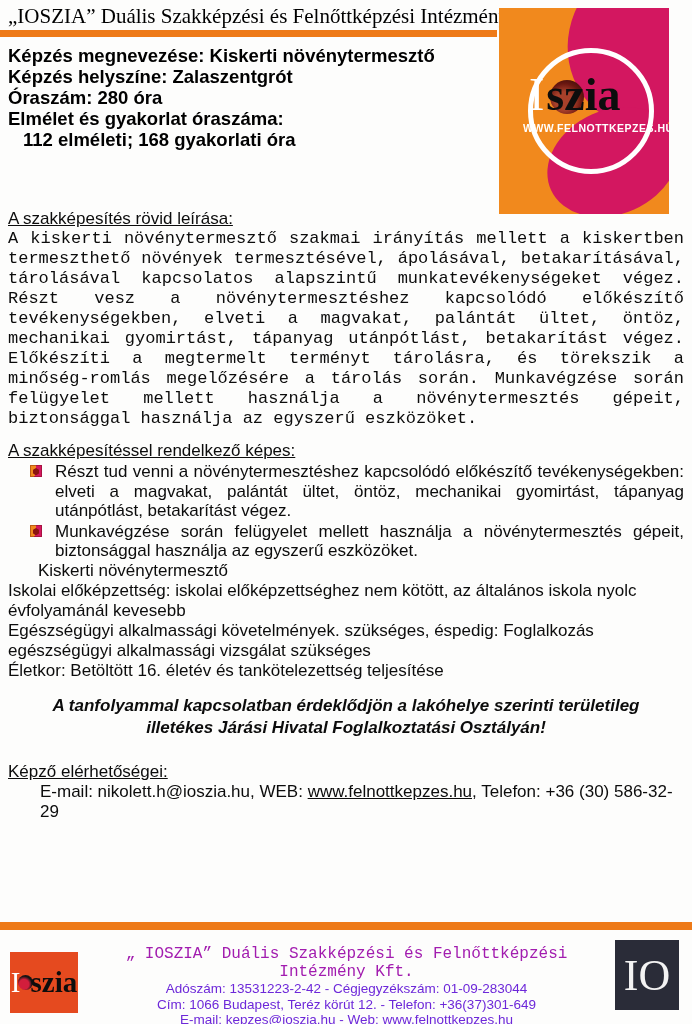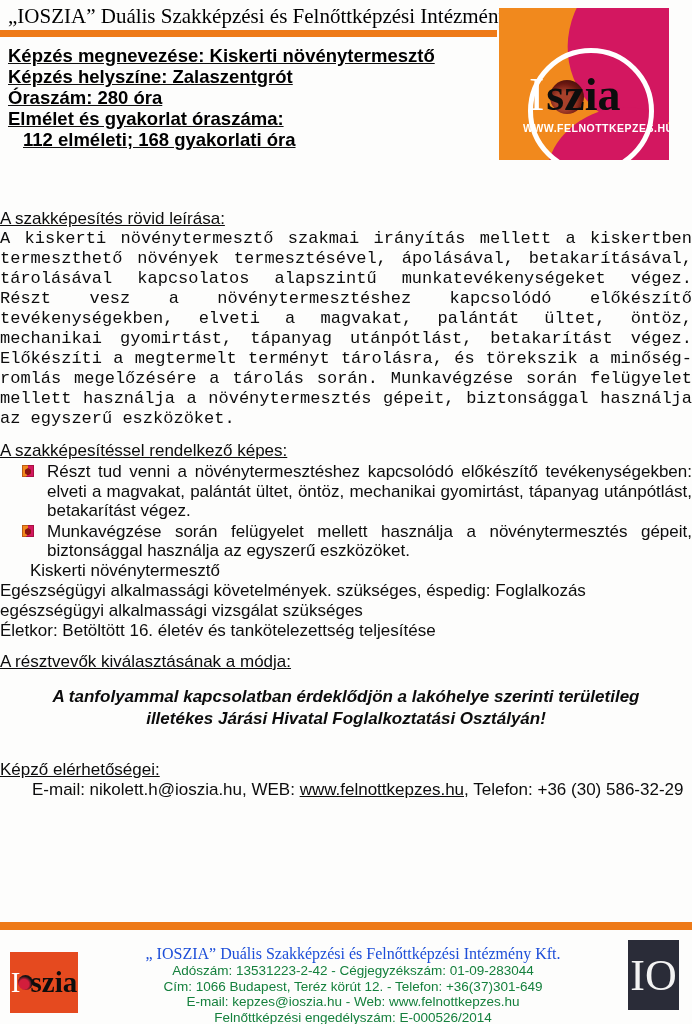--- a/index.html
+++ b/index.html
@@ -16,26 +16,26 @@
   
   .masthead-title {
     font-family:"Liberation Serif","DejaVu Serif",serif;
     font-size:21px; line-height:24px;
     padding:4px 0 1px 8px; color:#000;
   }
   .orange-rule {
     width:497px; height:7px; background:#ee7a18; margin-top:1px;
   }
   
-  .topblock { position:relative; padding:8px 8px 0 8px; height:160px;text-decoration:underline; }
+  .topblock { position:relative; padding:8px 8px 0 8px; height:160px; }
   .course-info { font-weight:bold; font-size:18.5px; line-height:21px; color:#000; width:480px; }
   .course-line.indent { padding-left:15px; }
   
   .logo {
-    position:absolute; left:499px; top:8px; width:170px; height:152px;
+    position:absolute; left:499px; top:8px; width:170px; height:206px;
     background:#f1891d; overflow:hidden;
   }
   .petal-a {
     position:absolute; left:68px; top:-42px; width:150px; height:160px;
     background:#d31760; border-radius:48% 52% 46% 54%; transform:rotate(22deg);
   }
   .petal-b {
     position:absolute; left:46px; top:102px; width:136px; height:104px;
     background:#d31760; border-radius:50%; transform:rotate(-24deg);
   }
@@ -52,21 +52,21 @@
   .logo-o {
     position:absolute; left:21px; top:8px; width:34px; height:34px; border-radius:50%;
     background:radial-gradient(circle at 42% 62%, #a8402a 0 32%, #6b1710 60%, #22090a 100%);
   }
   .logo-szia { position:relative; color:#0d0d0d; font-weight:bold; margin-left:2px; }
   .logo-url {
     position:absolute; left:24px; top:114px; z-index:3;
     color:#fff; font-weight:bold; font-size:10.5px; letter-spacing:0.5px;
   }
   
-  .content { padding:0 0; font-size:17px; line-height:20px; color:#0c0c0c; }
+  .content { padding:0 8px; font-size:17px; line-height:20px; color:#0c0c0c; }
   .sec-heading { text-decoration:underline; margin-top:11px; }
   .sec-heading.first { margin-top:12px; }
   .justified { text-align:justify;font-family:Liberation Mono, monospace; }
   .comp-list { list-style:none; }
   .comp-item { position:relative; padding-left:47px; text-align:justify; line-height:19.5px; margin-top:1px; }
   .bullet-icon {
     position:absolute; left:22px; top:3px; width:12px; height:12px;
     background:
       radial-gradient(circle at 50% 55%, #8c1410 0 3px, rgba(0,0,0,0) 3.5px),
       linear-gradient(100deg, #f1891d 46%, #d31760 46%);
@@ -92,26 +92,26 @@
   }
   .fl-i { color:#fff; }
   .fl-o {
     display:inline-block; width:15px; height:15px; border-radius:50%;
     background:radial-gradient(circle at 40% 62%, #d21e3c 0 38%, #141414 62%);
     margin:0 -3px 0 -2px;
   }
   .fl-szia { color:#0d0d0d; font-weight:bold; }
   .footer-text { flex:1 1 auto; text-align:center; padding-top:9px; }
   .footer-company {
-    font-family:Liberation Serif, serif;
-    font-size:16px; line-height:18px; color:#1d4ed8;
+    font-family:Liberation Mono, monospace;
+    font-size:16px; line-height:18px; color:#a21caf;
   }
-  .footer-line { font-size:13.5px; line-height:15.5px; color:#15803d; }
+  .footer-line { font-size:13.5px; line-height:15.5px; color:#6d28d9; }
   .footer-logo-right {
-    margin:4px 13px 0 0; width:51px; height:70px; background:#2a2c38;
+    margin:4px 13px 0 0; width:64px; height:70px; background:#2a2c38;
     color:#f3f3f3; display:flex; align-items:center; justify-content:center;
     font-family:"Liberation Serif","DejaVu Serif",serif; font-size:44px;
     flex:0 0 auto;
   }
 </style>
 </head>
 <body>
 
 <div class="page">
 
@@ -150,28 +150,28 @@
         <span>Részt tud venni a növénytermesztéshez kapcsolódó előkészítő tevékenységekben: elveti a magvakat, palántát ültet, öntöz, mechanikai gyomirtást, tápanyag utánpótlást, betakarítást végez.</span>
       </li>
       <li class="comp-item">
         <span class="bullet-icon"></span>
         <span>Munkavégzése során felügyelet mellett használja a növénytermesztés gépeit, biztonsággal használja az egyszerű eszközöket.</span>
       </li>
     </ul>
 
     <div class="indent-30">Kiskerti növénytermesztő</div>
 
+    <div>Iskolai előképzettség: iskolai előképzettséghez nem kötött, az általános iskola nyolc évfolyamánál kevesebb</div>
     <div>Egészségügyi alkalmassági követelmények. szükséges, éspedig: Foglalkozás egészségügyi alkalmassági vizsgálat szükséges</div>
     <div>Életkor: Betöltött 16. életév és tankötelezettség teljesítése</div>
 
-    <div class="sec-heading">A résztvevők kiválasztásának a módja:</div>
 
     <div class="notice">A tanfolyammal kapcsolatban érdeklődjön a lakóhelye szerinti területileg illetékes Járási Hivatal Foglalkoztatási Osztályán!</div>
 
-    <div class="sec-heading" style="margin-top:30px;">Képző elérhetőségei:</div>
+    <div class="sec-heading" style="margin-top:23px;">Képző elérhetőségei:</div>
     <div class="indent-32"><span>E-mail: nikolett.h@ioszia.hu, WEB: </span><span class="weblink">www.felnottkepzes.hu,</span><span> Telefon: +36 (30) 586-32-29</span></div>
 
   </div>
 
   <div class="footer-rule"></div>
   <div class="footer">
     <div class="footer-logo-left">
       <span class="fl-i">I</span>
         <span class="fl-o"></span>
         <span class="fl-szia">szia</span>

